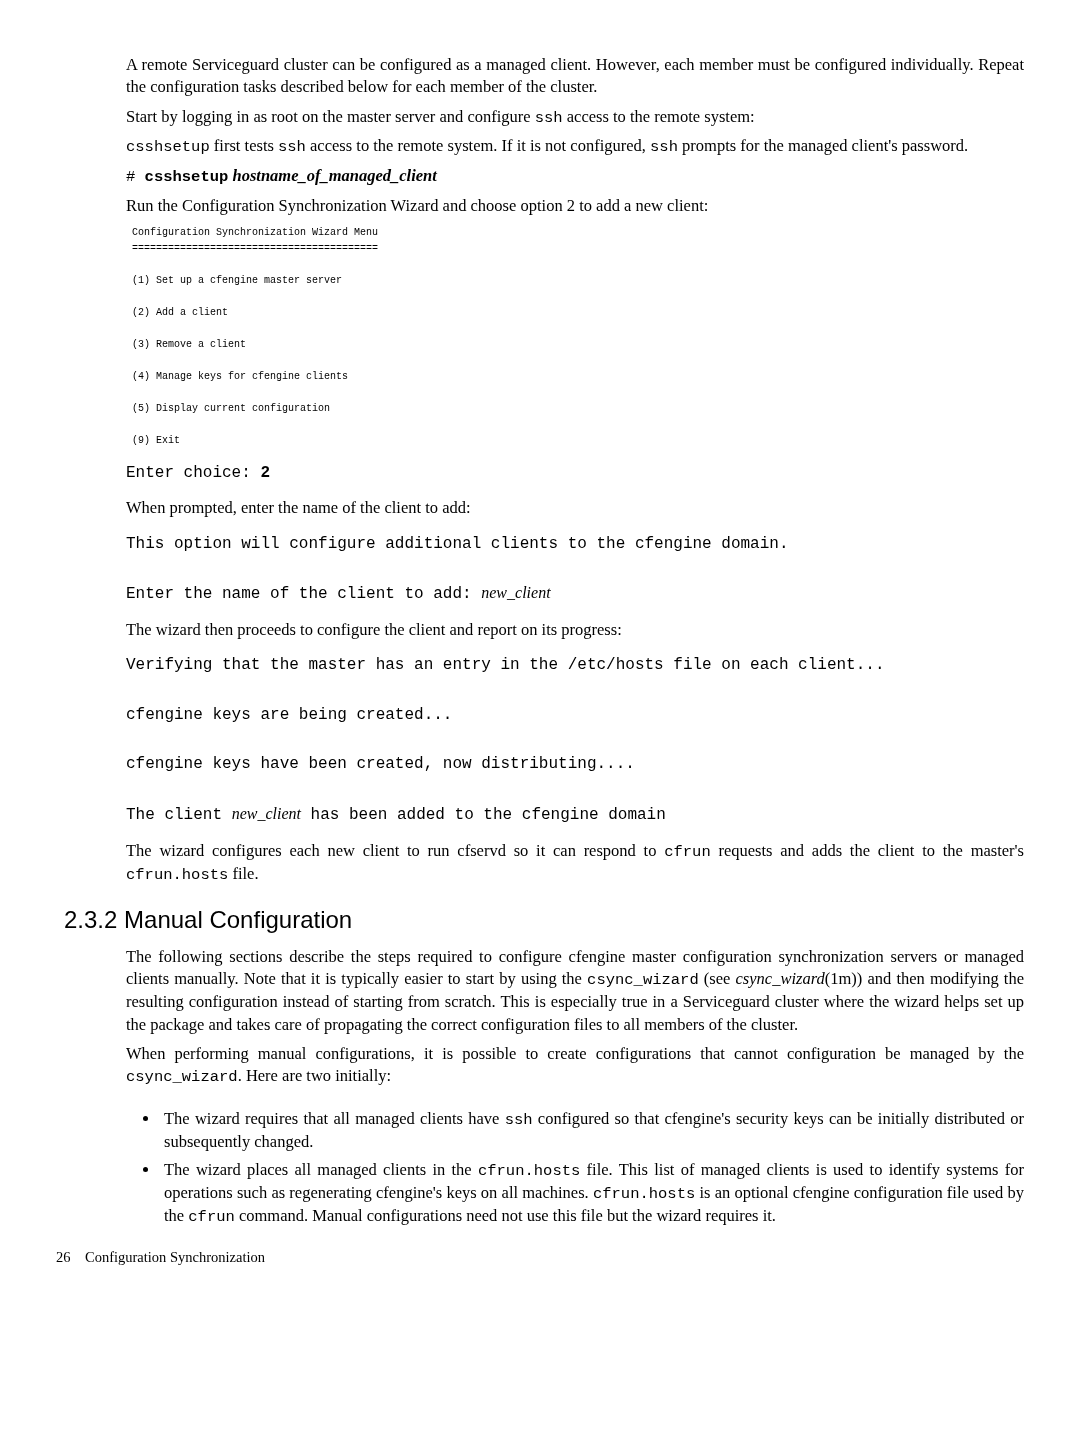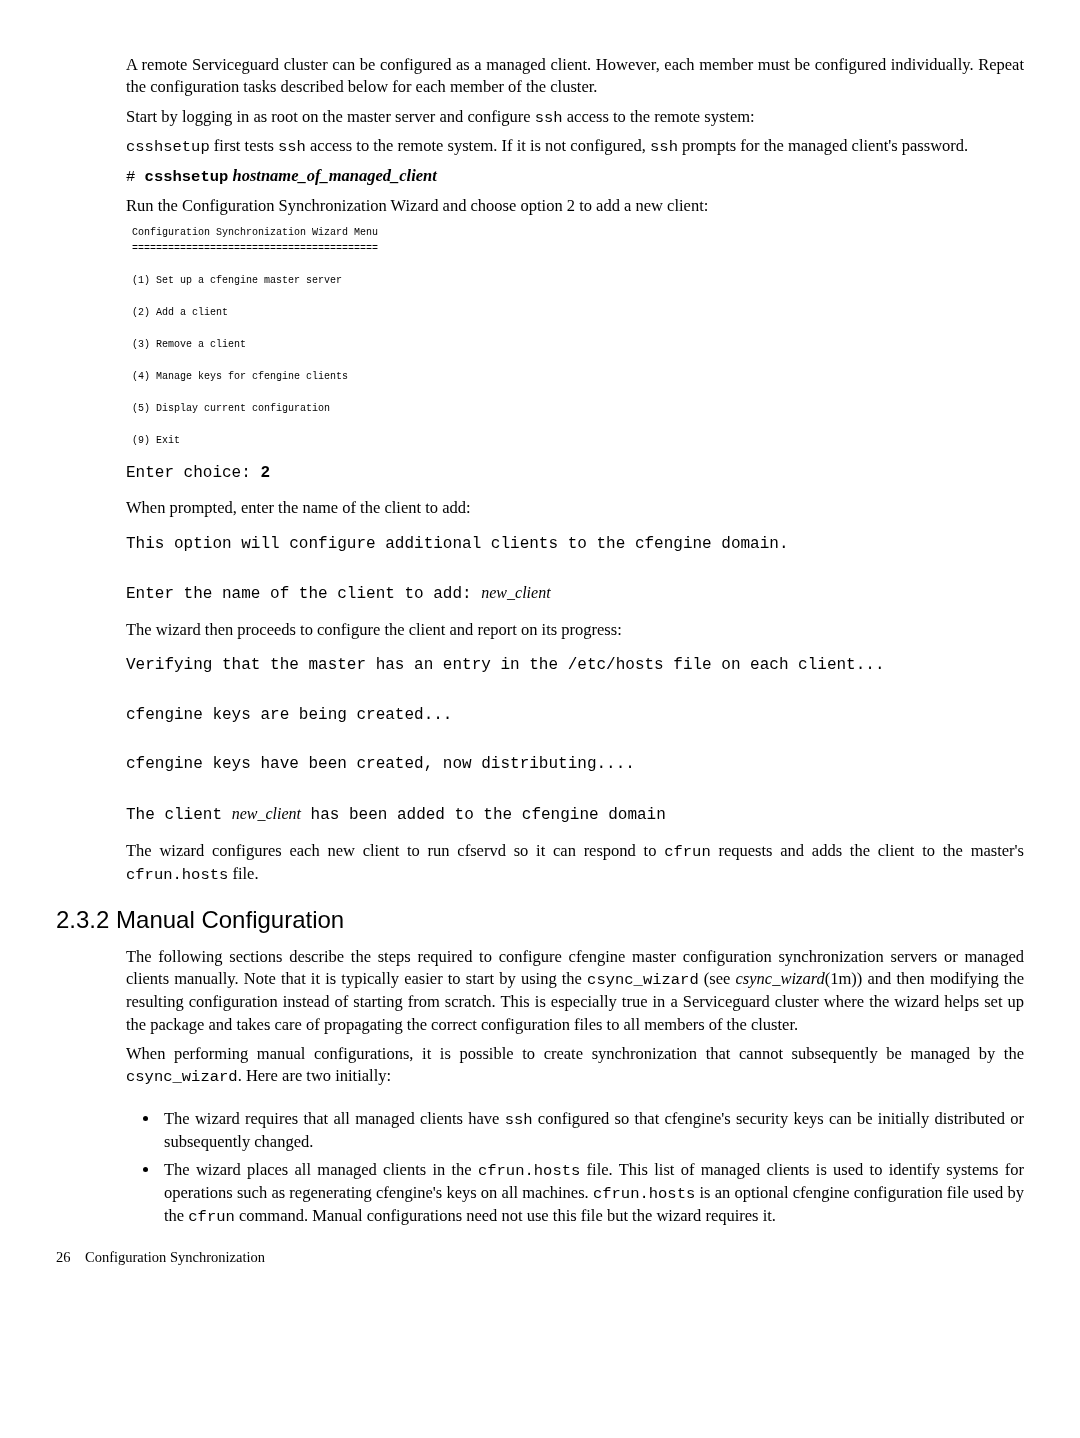--- a/index.html
+++ b/index.html
@@ -39,21 +39,21 @@
     white-space: pre;
     margin: 12px 0;
     line-height: 1.55;
   }
   .bold { font-weight: bold; }
   .italic { font-style: italic; text-align: center; }
   h2 {
     font-family: Arial, Helvetica, sans-serif;
     font-weight: normal;
     font-size: 24px;
-    margin: 18px 0 10px 0;
+    margin: 18px 0 10px 8px;
   }
   ul.bullets {
     list-style: disc;
     margin: 20px 0 0 0;
     padding-left: 34px;
   }
   ul.bullets li {
     margin-bottom: 6px;
     text-align: justify;
     padding-left: 4px;
@@ -112,21 +112,21 @@
 The client </span><span class="italic" style="font-family: Palatino, Georgia, serif;">new_client</span><span> has been added to the cfengine domain</span></div>
 
   <p><span>The wizard configures each new client to run cfservd so it can respond to </span><span class="mono">cfrun</span><span> requests and adds the client to the master's </span><span class="mono">cfrun.hosts</span><span> file.</span></p>
 </div>
 
 <h2>2.3.2 Manual Configuration</h2>
 
 <div class="body-indent">
   <p><span>The following sections describe the steps required to configure cfengine master configuration synchronization servers or managed clients manually. Note that it is typically easier to start by using the </span><span class="mono">csync_wizard</span><span> (see </span><span class="italic">csync_wizard</span><span>(1m)) and then modifying the resulting configuration instead of starting from scratch. This is especially true in a Serviceguard cluster where the wizard helps set up the package and takes care of propagating the correct configuration files to all members of the cluster.</span></p>
 
-  <p class="spaced-top"><span>When performing manual configurations, it is possible to create synchronization that cannot subsequently be managed by the </span><span class="mono">csync_wizard</span><span>. Here are two initially:</span></p>
+  <p class="spaced-top"><span>When performing manual configurations, it is possible to create configurations that cannot configuration be managed by the </span><span class="mono">csync_wizard</span><span>. Here are two initially:</span></p>
 
   <ul class="bullets">
     <li><span>The wizard requires that all managed clients have </span><span class="mono">ssh</span><span> configured so that cfengine's security keys can be initially distributed or subsequently changed.</span></li>
     <li><span>The wizard places all managed clients in the </span><span class="mono">cfrun.hosts</span><span> file. This list of managed clients is used to identify systems for operations such as regenerating cfengine's keys on all machines. </span><span class="mono">cfrun.hosts</span><span> is an optional cfengine configuration file used by the </span><span class="mono">cfrun</span><span> command. Manual configurations need not use this file but the wizard requires it.</span></li>
   </ul>
 </div>
 
 <div class="footer">
   <span>26</span>&nbsp;&nbsp;&nbsp;&nbsp;<span>Configuration Synchronization</span>
 </div>

